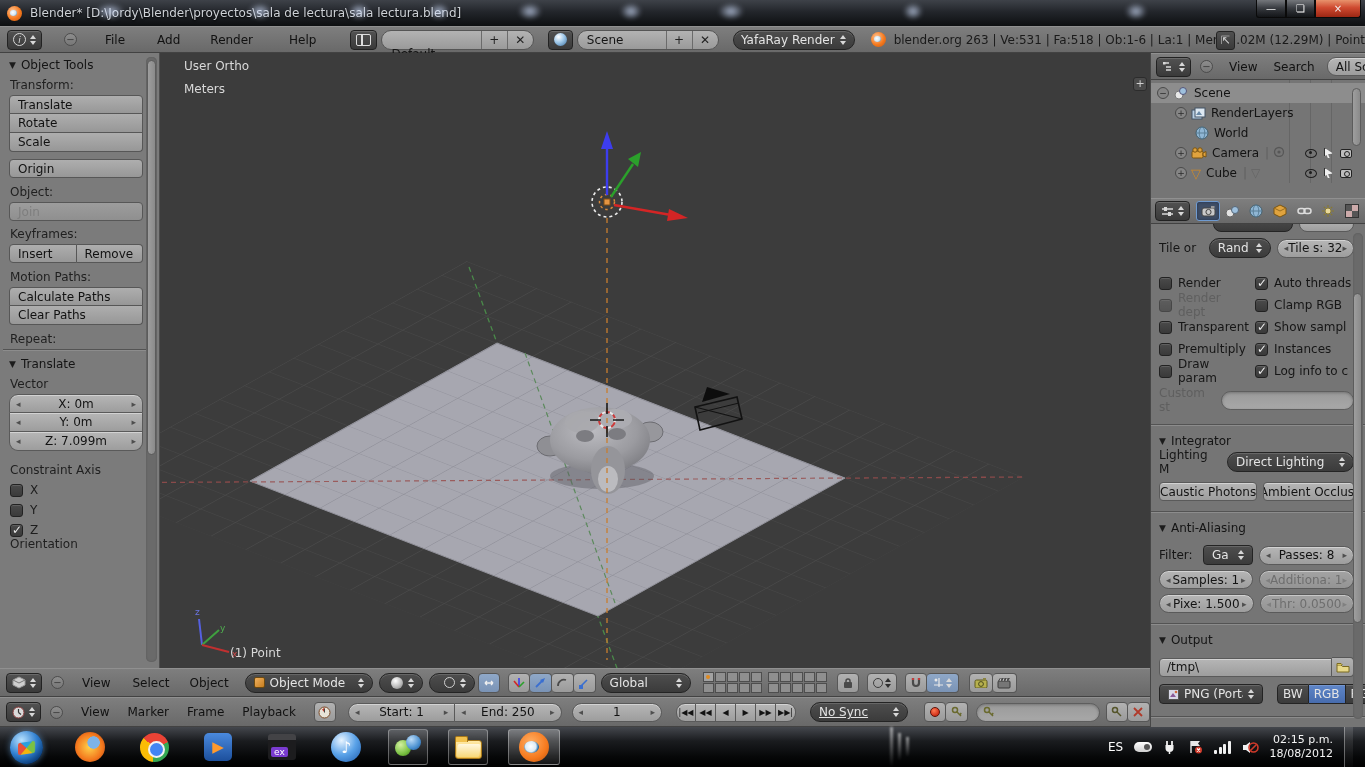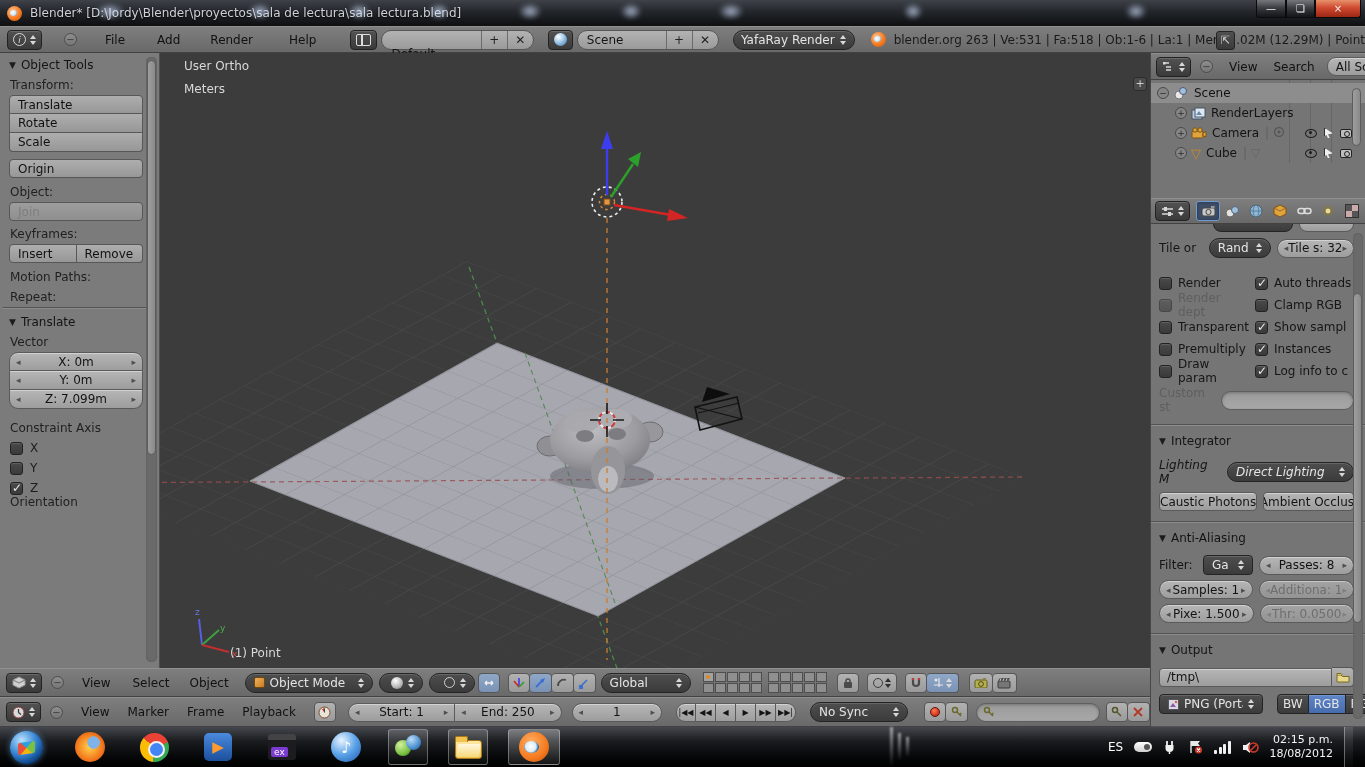--- a/index.html
+++ b/index.html
@@ -220,20 +220,24 @@
     </div>
     <div class="tbtn tsgroup">Origin</div>
     <div class="tslabel">Object:</div>
     <div class="tbtn disabled" style="margin-top:2px;">Join</div>
     <div class="tslabel">Keyframes:</div>
     <div class="hpair tsgroup">
       <div class="tbtn">Insert</div>
       <div class="tbtn">Remove</div>
     </div>
     <div class="tslabel">Motion Paths:</div>
+    <div class="joined tsgroup">
+      <div class="tbtn">Calculate Paths</div>
+      <div class="tbtn">Clear Paths</div>
+    </div>
     <div class="tslabel">Repeat:</div>
     <div class="divline" style="margin:0 -8px 6px -6px;"></div>
     <div class="phead">
       <span class="tri">▼</span>
       <span>Translate</span>
     </div>
     <div class="tslabel">Vector</div>
     <div class="numcol">
       <div class="lp slider">
           <span class="sarr">◂</span>
@@ -534,21 +538,21 @@
         <span class="sarr">▸</span>
       </div>
     <div class="pbgroup" style="margin-left:14px;">
       <div class="lp">|◀◀</div>
       <div class="lp">◀◀</div>
       <div class="lp">◀</div>
       <div class="lp">▶</div>
       <div class="lp">▶▶</div>
       <div class="lp">▶▶|</div>
     </div>
-    <div class="dd" style="margin-left:14px;width:100px;">
+    <div class="dd" style="margin-left:14px;width:100px;text-decoration:underline;">
       <span style="flex:1;">No Sync</span>
       <span class="ud">
           <i class="up"></i>
           <i class="dn"></i>
         </span>
     </div>
     <div class="sqbtn" style="margin-left:16px;">
       <span style="width:10px;height:10px;border-radius:50%;background:radial-gradient(circle at 38% 32%,#ff7a52,#d0301a 70%);border:1px solid #5e1208;"></span>
     </div>
     <div class="sqbtn" style="border-left:none;">
@@ -610,20 +614,28 @@
           <span style="margin-left:5px;">Scene</span>
         </div>
         <div class="orow">
           <span class="expander" style="margin-left:24px;">+</span>
           <svg width="15" height="13" style="margin-left:4px;">
               <rect x="1" y="3" width="10" height="9" fill="#b8cfe4" stroke="#456"></rect>
               <rect x="4" y="1" width="10" height="9" fill="#dde8f2" stroke="#456"></rect>
               <polygon points="5,8 8,4 11,8" fill="#6a8aa8"></polygon>
             </svg>
           <span style="margin-left:5px;">RenderLayers</span>
+        </div>
+        <div class="orow">
+          <svg width="14" height="14" style="margin-left:44px;">
+              <circle cx="7" cy="7" r="6" fill="#8fb6d4" stroke="#44606e"></circle>
+              <ellipse cx="7" cy="7" rx="2.8" ry="6" fill="none" stroke="#5a7e96"></ellipse>
+              <path d="M1 7h12" stroke="#5a7e96"></path>
+            </svg>
+          <span style="margin-left:5px;">World</span>
         </div>
         <div class="orow">
           <span class="expander" style="margin-left:24px;">+</span>
           <svg width="16" height="12" style="margin-left:4px;">
               <rect x="1" y="4" width="11" height="7" rx="1.5" fill="#e0a33e" stroke="#7a5512"></rect>
               <circle cx="4" cy="3" r="2.2" fill="#e0a33e" stroke="#7a5512"></circle>
               <circle cx="9" cy="3" r="2.2" fill="#e0a33e" stroke="#7a5512"></circle>
               <polygon points="12,6 15,4.5 15,10 12,8.8" fill="#e0a33e" stroke="#7a5512"></polygon>
             </svg>
           <span style="margin-left:5px;">Camera</span>
@@ -791,21 +803,21 @@
       <div class="prow" style="margin-top:4px;">
         <span style="width:56px;color:#5f5f5f;">Custom st</span>
         <div class="lp recessed" style="flex:1;"></div>
       </div>
 
       <div class="divline" style="margin:10px -12px 0 -8px;"></div>
       <div class="phead" style="margin-top:8px;">
         <span class="tri">▼</span>
           <span>Integrator</span>
       </div>
-      <div class="prow" style="margin-top:10px;font-style:italic;">
+      <div class="prow" style="margin-top:0;">
         <span style="width:62px;">Lighting M</span>
         <div class="dd" style="flex:1;">
           <span style="flex:1;">Direct Lighting</span>
           <span class="ud">
               <i class="up"></i>
               <i class="dn"></i>
             </span>
         </div>
       </div>
       <div class="prow" style="margin-top:6px;">

